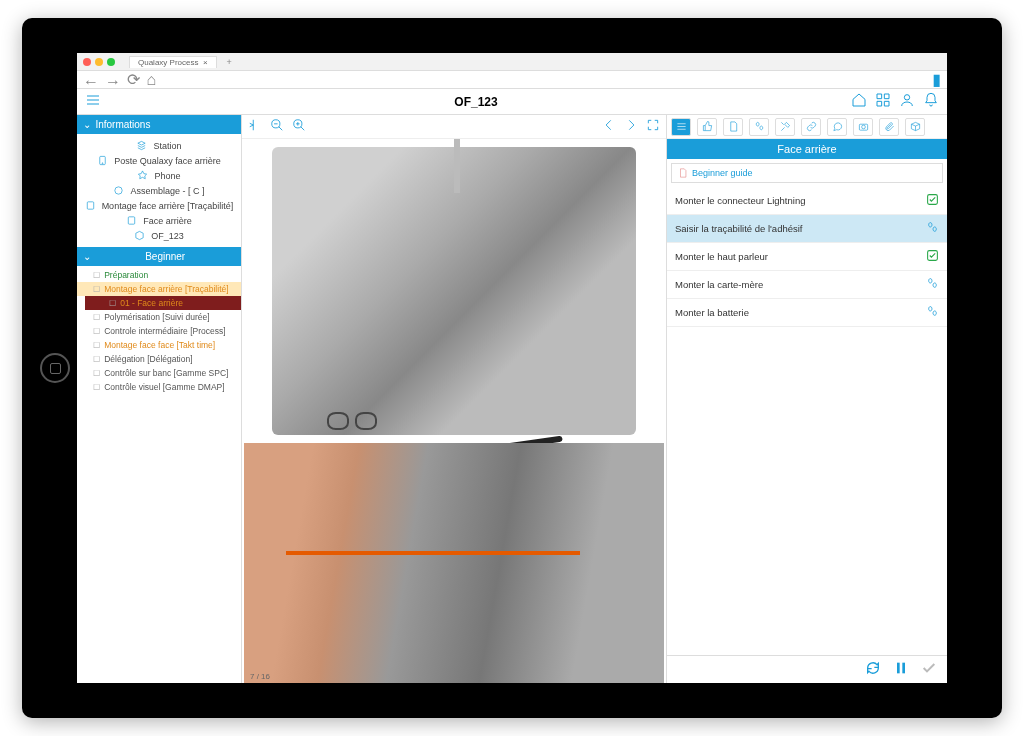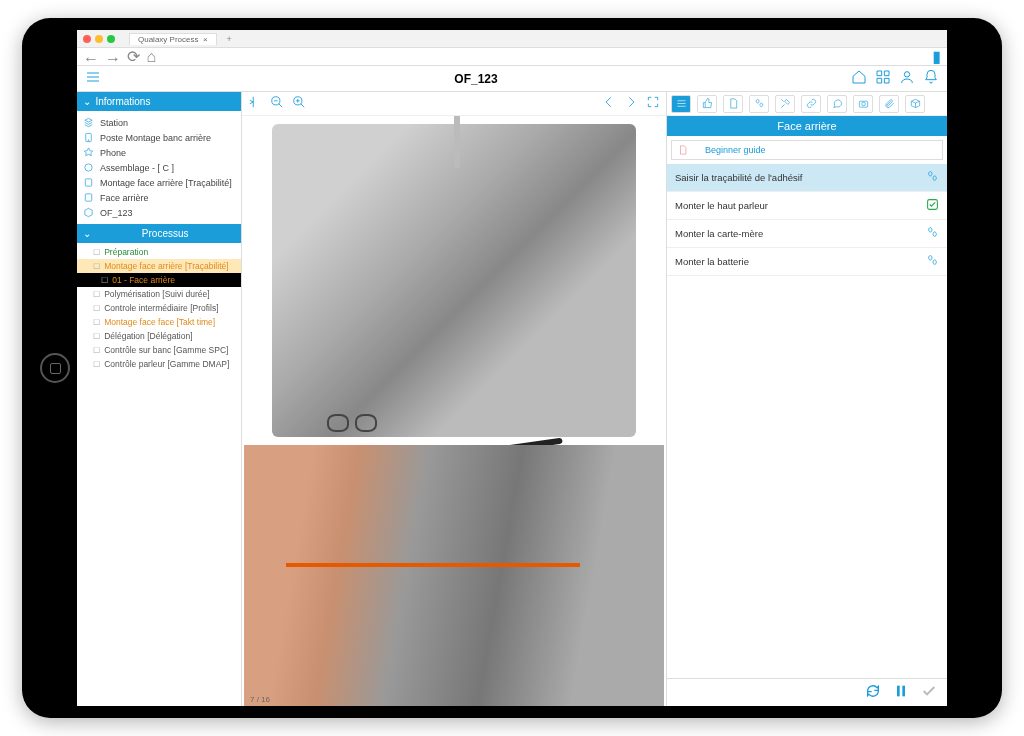--- a/index.html
+++ b/index.html
@@ -1,41 +1,41 @@
 <!DOCTYPE html>
 <html><head>
 <meta charset="utf-8">
 <style>
 *{box-sizing:border-box;margin:0;padding:0;font-family:-apple-system,Segoe UI,Arial,sans-serif;}
 body{background:#fff;display:flex;justify-content:center;align-items:center;height:736px;}
-.tablet{width:980px;height:700px;background:#000;border-radius:28px;padding:12px 55px;box-shadow:0 4px 20px rgba(0,0,0,.3);position:relative;}
+.tablet{width:980px;height:700px;background:#000;border-radius:10px;padding:35px 55px;box-shadow:0 4px 20px rgba(0,0,0,.3);position:relative;}
 .home-btn{position:absolute;left:18px;top:50%;transform:translateY(-50%);width:30px;height:30px;border:2px solid #555;border-radius:50%;display:flex;align-items:center;justify-content:center;}
 .home-btn::after{content:"";width:9px;height:9px;border:1px solid #666;border-radius:2px;}
 .screen{width:100%;height:100%;background:#fff;display:flex;flex-direction:column;overflow:hidden;}
 .macbar{height:18px;background:#f2f2f2;display:flex;align-items:center;padding:0 6px;gap:4px;font-size:9px;color:#666;border-bottom:1px solid #ddd;}
 .dot{width:8px;height:8px;border-radius:50%;}
 .tab{background:#fff;padding:1px 8px;border:1px solid #ddd;border-bottom:none;font-size:8px;margin-left:10px;}
 .urlbar{height:18px;background:#fff;display:flex;align-items:center;padding:0 6px;gap:6px;color:#888;border-bottom:1px solid #ddd;}
 .topbar{height:26px;display:flex;align-items:center;padding:0 8px;border-bottom:1px solid #ddd;gap:8px;}
 .topbar .title{flex:1;text-align:center;font-size:12px;font-weight:600;}
 .icn{color:#1a9dd9;cursor:pointer;}
 .icn svg{width:16px;height:16px;stroke:#1a9dd9;fill:none;stroke-width:1.5;}
 .main{flex:1;display:flex;overflow:hidden;}
 .sidebar{width:165px;display:flex;flex-direction:column;font-size:9px;border-right:1px solid #ddd;}
 .panel-hdr{background:#1a9dd9;color:#fff;padding:4px 6px;font-size:10px;display:flex;align-items:center;gap:4px;}
 .chev{color:#fff;}
 .info-list{padding:4px 0;}
-.info-item{display:flex;align-items:center;gap:6px;padding:2px 6px;color:#444;}
+.info-item{display:flex;align-items:center;gap:6px;padding:2px 6px;color:#444;justify-content:center;}
 .info-item svg{width:11px;height:11px;stroke:#1a9dd9;fill:none;stroke-width:1.5;}
 .proc-list{padding:2px 0;font-size:8.5px;}
 .proc-item{padding:2px 6px 2px 16px;color:#555;display:flex;align-items:center;gap:4px;}
 .proc-item.green{color:#2a8a3a;}
 .proc-item.orange{color:#e08a1a;}
 .proc-item.hl{background:#ffe8b8;color:#e08a1a;}
-.proc-item.hl2{background:#000000;color:#e08a1a;padding-left:24px;}
+.proc-item.hl2{background:#7f1d1d;color:#e08a1a;padding-left:24px;margin-left:8px;}
 .proc-item::before{content:"☐";font-size:8px;color:#aaa;}
 .center{flex:1;display:flex;flex-direction:column;border-right:1px solid #ddd;}
 .ctools{height:24px;display:flex;align-items:center;padding:0 6px;gap:8px;border-bottom:1px solid #eee;}
 .ctools .spacer{flex:1;}
 .ctools svg{width:14px;height:14px;stroke:#1a9dd9;fill:none;stroke-width:1.5;}
 .imgarea{flex:1;background:#fff;position:relative;overflow:hidden;display:flex;flex-direction:column;}
 .carb{flex:1.2;background:linear-gradient(135deg,#d0d0d0 20%,#aaa 40%,#888 55%,#bbb 70%);margin:8px 30px;border-radius:6px;position:relative;}
 .carb::before{content:"";position:absolute;top:-5%;left:50%;width:6px;height:60px;background:#bbb;}
 .carb::after{content:"";position:absolute;bottom:-15px;right:20%;width:120px;height:6px;background:#222;border-radius:3px;transform:rotate(-8deg);}
 .gaskets{position:absolute;bottom:5px;left:15%;display:flex;gap:6px;}
@@ -43,21 +43,21 @@
 .hand{flex:1;background:linear-gradient(100deg,#d8a080 15%,#c89070 25%,#999 40%,#777 60%,#aaa 80%);position:relative;margin:0 2px;}
 .hand::after{content:"";position:absolute;top:45%;left:10%;width:70%;height:4px;background:#e55a00;}
 .pager{position:absolute;bottom:2px;left:8px;font-size:8px;color:#666;}
 .right{width:280px;display:flex;flex-direction:column;}
 .rtools{height:24px;display:flex;align-items:center;gap:6px;padding:0 4px;border-bottom:1px solid #eee;}
 .rtools .ricn{width:20px;height:18px;display:flex;align-items:center;justify-content:center;border:1px solid #ddd;border-radius:2px;}
 .rtools .ricn svg{width:11px;height:11px;stroke:#1a9dd9;fill:none;stroke-width:1.4;}
 .rtools .ricn.active{background:#1a9dd9;}
 .rtools .ricn.active svg{stroke:#fff;}
 .rhdr{background:#1a9dd9;color:#fff;text-align:center;padding:4px;font-size:11px;}
-.guide{border:1px solid #ddd;margin:4px;padding:4px 6px;font-size:9px;color:#1a9dd9;display:flex;align-items:center;gap:17px;}
+.guide{border:1px solid #ddd;margin:4px;padding:4px 6px;font-size:9px;color:#1a9dd9;display:flex;align-items:center;gap:4px;}
 .guide svg{width:10px;height:10px;stroke:#d9534f;fill:none;}
 .steps{display:flex;flex-direction:column;}
 .step{display:flex;align-items:center;justify-content:space-between;padding:6px 8px;font-size:9.5px;border-bottom:1px solid #eee;color:#333;}
 .step.sel{background:#cde8f5;}
 .step .sicn svg{width:13px;height:13px;}
 .footer{margin-top:auto;height:28px;border-top:1px solid #ddd;display:flex;align-items:center;justify-content:flex-end;gap:12px;padding:0 10px;}
 .footer svg{width:16px;height:16px;}
 </style>
 </head>
 <body>
@@ -110,21 +110,21 @@
               <svg viewBox="0 0 24 24">
                 <path d="M4 7l8-4 8 4-8 4z M4 12l8 4 8-4 M4 17l8 4 8-4"></path>
               </svg>
               <span>Station</span>
             </div>
             <div class="info-item">
               <svg viewBox="0 0 24 24">
                 <rect x="6" y="3" width="12" height="18" rx="2"></rect>
                 <circle cx="12" cy="18" r="1"></circle>
               </svg>
-              <span>Poste Montage banc arrière</span>
+              <span>Poste Qualaxy face arrière</span>
             </div>
             <div class="info-item">
               <svg viewBox="0 0 24 24">
                 <path d="M12 2l3 6 6 1-4 4 1 6-6-3-6 3 1-6-4-4 6-1z"></path>
               </svg>
               <span>Phone</span>
             </div>
             <div class="info-item">
               <svg viewBox="0 0 24 24">
                 <rect x="4" y="4" width="16" height="16" rx="8"></rect>
@@ -145,49 +145,49 @@
             </div>
             <div class="info-item">
               <svg viewBox="0 0 24 24">
                 <path d="M4 17V7l8-4 8 4v10l-8 4z"></path>
               </svg>
               <span>OF_123</span>
             </div>
           </div>
         <div class="panel-hdr">
             <span class="chev">⌄</span>
-            <span style="flex:1;text-align:center">Processus</span>
+            <span style="flex:1;text-align:center">Beginner</span>
           </div>
         <div class="proc-list" id="proc-list">
             <div class="proc-item green">
               <span>Préparation</span>
             </div>
             <div class="proc-item orange hl">
               <span>Montage face arrière [Traçabilité]</span>
             </div>
             <div class="proc-item orange hl2">
               <span>01 - Face arrière</span>
             </div>
             <div class="proc-item ">
               <span>Polymérisation [Suivi durée]</span>
             </div>
             <div class="proc-item ">
-              <span>Controle intermédiaire [Profils]</span>
+              <span>Controle intermédiaire [Process]</span>
             </div>
             <div class="proc-item orange">
               <span>Montage face face [Takt time]</span>
             </div>
             <div class="proc-item ">
               <span>Délégation [Délégation]</span>
             </div>
             <div class="proc-item ">
               <span>Contrôle sur banc [Gamme SPC]</span>
             </div>
             <div class="proc-item ">
-              <span>Contrôle parleur [Gamme DMAP]</span>
+              <span>Contrôle visuel [Gamme DMAP]</span>
             </div>
           </div>
       </div>
       <div class="center">
         <div class="ctools">
           <span class="icn"><svg viewBox="0 0 24 24">
                 <path d="M9 3v18M3 9l6 3-6 3"></path>
               </svg></span>
           <span class="icn"><svg viewBox="0 0 24 24">
                 <circle cx="10" cy="10" r="7"></circle>
@@ -274,20 +274,27 @@
             </span>
         </div>
         <div class="rhdr">Face arrière</div>
         <div class="guide">
           <svg viewBox="0 0 24 24">
               <path d="M6 2h9l4 4v16H6z" stroke="#d9534f"></path>
             </svg>
           <span>Beginner guide</span>
         </div>
         <div class="steps" id="steps">
+            <div class="step">
+              <span>Monter le connecteur Lightning</span>
+              <span class="sicn"><svg viewBox="0 0 24 24" stroke="#2aa84a" fill="none" stroke-width="2">
+                  <rect x="3" y="3" width="18" height="18" rx="3"></rect>
+                  <path d="M7 12l3 3 7-7"></path>
+                </svg></span>
+            </div>
             <div class="step sel">
               <span>Saisir la traçabilité de l'adhésif</span>
               <span class="sicn"><svg viewBox="0 0 24 24" stroke="#1a9dd9" fill="none" stroke-width="1.5">
                   <path d="M8 3c2 0 3 2 3 4s-1 4-3 4-3-2-3-4 1-4 3-4zM16 11c2 0 3 2 3 4s-1 4-3 4-3-2-3-4 1-4 3-4z"></path>
                 </svg></span>
             </div>
             <div class="step">
               <span>Monter le haut parleur</span>
               <span class="sicn"><svg viewBox="0 0 24 24" stroke="#2aa84a" fill="none" stroke-width="2">
                   <rect x="3" y="3" width="18" height="18" rx="3"></rect>

